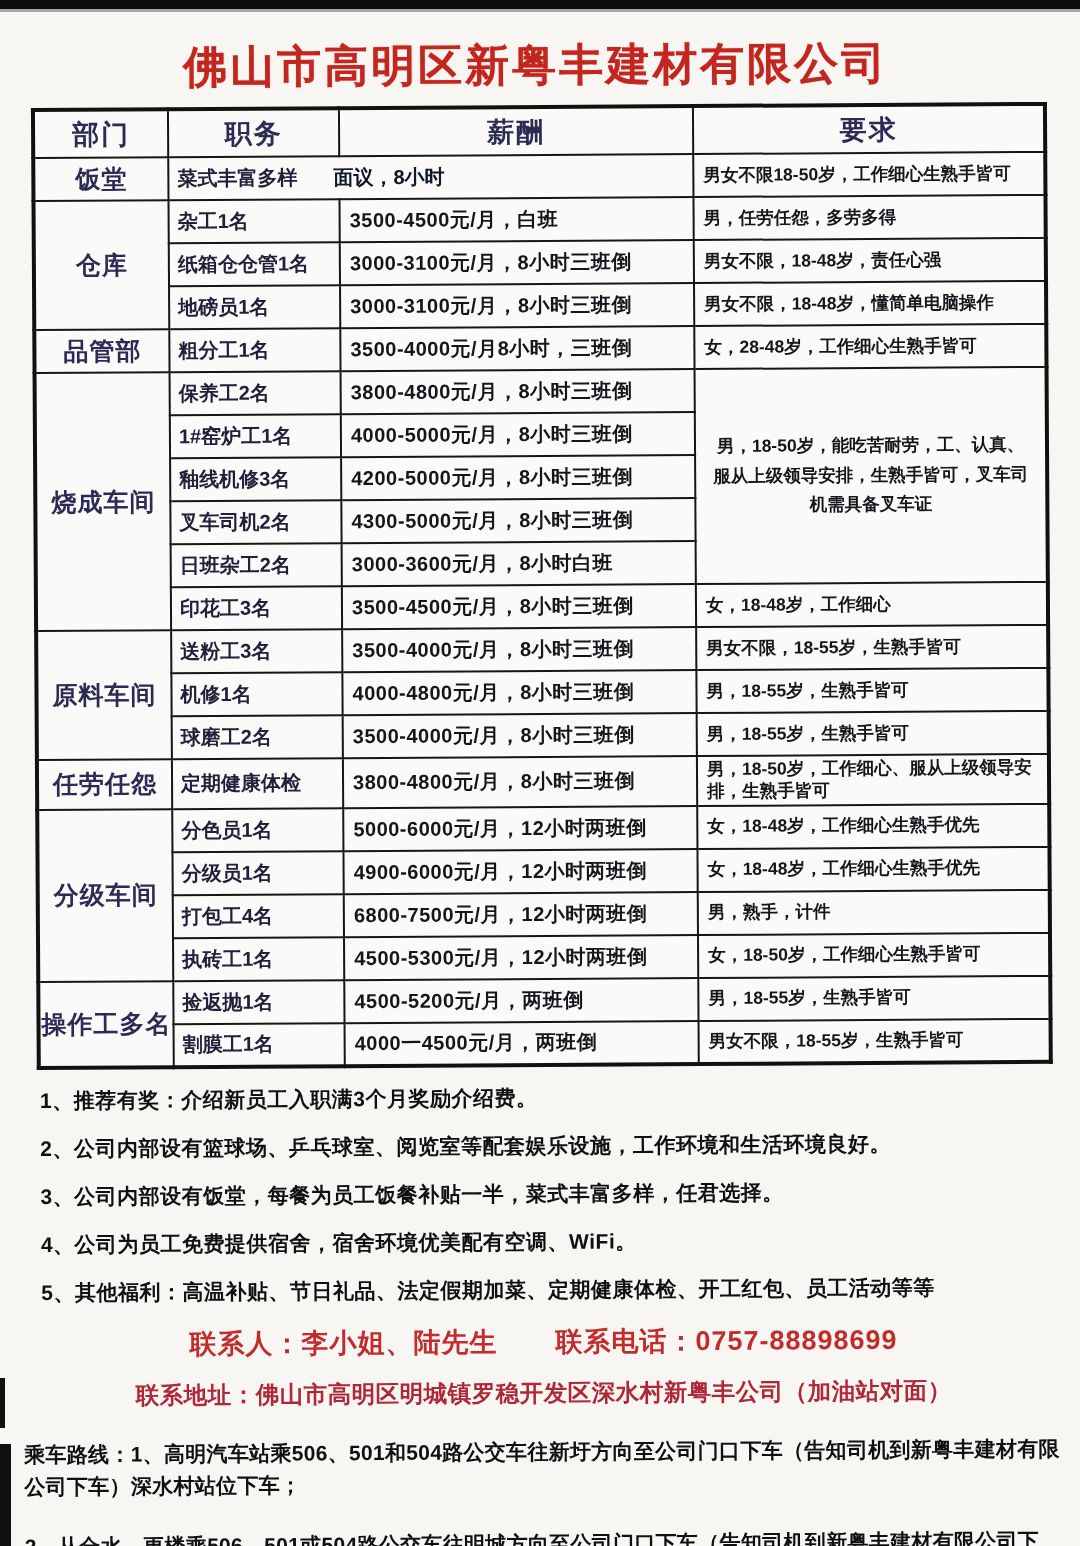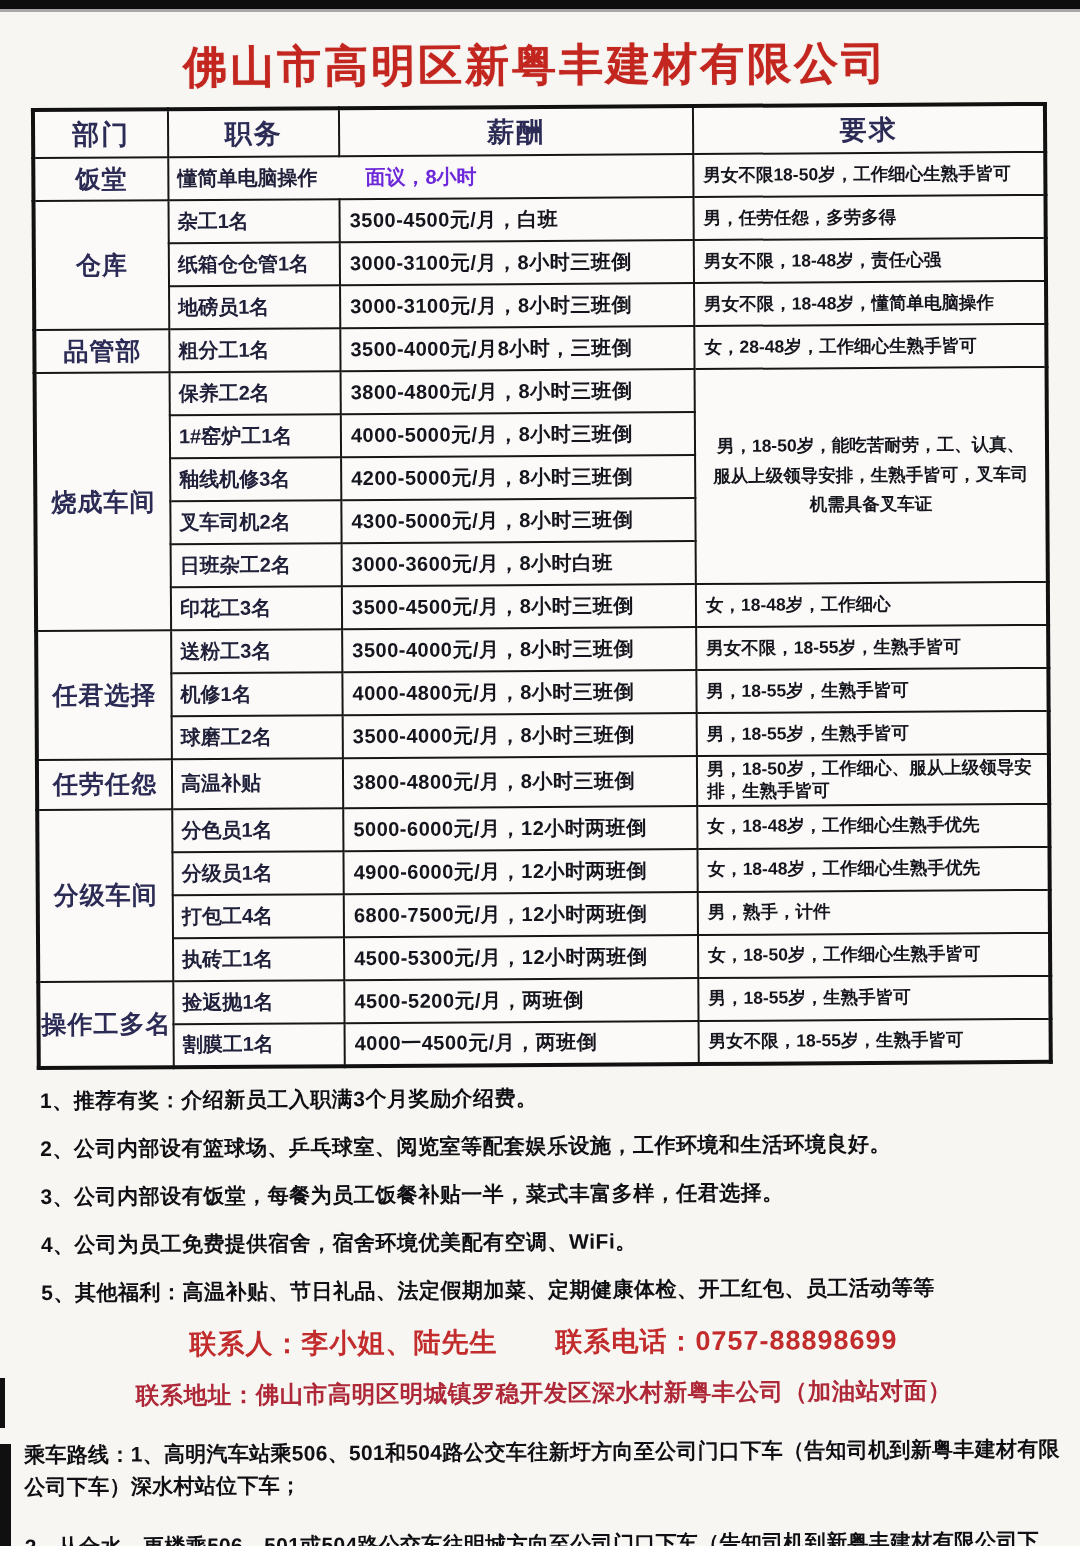--- a/index.html
+++ b/index.html
@@ -56,21 +56,21 @@
     letter-spacing:1px;
   }
   td.pos  { font-size:20px; color:#20203a; padding:0 4px 0 8px; }
   td.sal  { font-size:20px; color:#15151d; padding:0 4px 0 9px; letter-spacing:.5px; }
   td.req  { font-size:17.5px; color:#15151d; padding:2px 6px 2px 9px; line-height:1.25; }
   td.req-merged {
     font-size:17.5px; color:#15151d;
     text-align:center; padding:0 14px; line-height:1.7;
   }
   td.merged2 { font-size:20px; color:#20203a; padding-left:8px; }
-  td.merged2 .gap { margin-left:48px; color:#6d28d9; }
+  td.merged2 .gap { margin-left:36px; color:#0f172a; }
 
   .notes { margin:17px 0 0 38px; }
   .note-item {
     font-size:21px;
     color:#101014;
     letter-spacing:.5px;
     margin-bottom:20px;
   }
   .contact-line {
     margin-top:2px;
@@ -120,21 +120,21 @@
         <tr>
       <th>部门</th>
       <th>职务</th>
       <th>薪酬</th>
       <th>要求</th>
     </tr>
 
     <tr>
       <td class="dept">饭堂</td>
       <td class="merged2" colspan="2">
-        <span>懂简单电脑操作</span><span class="gap">面议，8小时</span>
+        <span>菜式丰富多样</span><span class="gap">面议，8小时</span>
       </td>
       <td class="req">男女不限18-50岁，工作细心生熟手皆可</td>
     </tr>
 
     <tr>
       <td class="dept" rowspan="3">仓库</td>
       <td class="pos">杂工1名</td>
       <td class="sal">3500-4500元/月，白班</td>
       <td class="req">男，任劳任怨，多劳多得</td>
     </tr>
@@ -178,39 +178,39 @@
       <td class="pos">日班杂工2名</td>
       <td class="sal">3000-3600元/月，8小时白班</td>
     </tr>
     <tr>
       <td class="pos">印花工3名</td>
       <td class="sal">3500-4500元/月，8小时三班倒</td>
       <td class="req">女，18-48岁，工作细心</td>
     </tr>
 
     <tr>
-      <td class="dept" rowspan="3">任君选择</td>
+      <td class="dept" rowspan="3">原料车间</td>
       <td class="pos">送粉工3名</td>
       <td class="sal">3500-4000元/月，8小时三班倒</td>
       <td class="req">男女不限，18-55岁，生熟手皆可</td>
     </tr>
     <tr>
       <td class="pos">机修1名</td>
       <td class="sal">4000-4800元/月，8小时三班倒</td>
       <td class="req">男，18-55岁，生熟手皆可</td>
     </tr>
     <tr>
       <td class="pos">球磨工2名</td>
       <td class="sal">3500-4000元/月，8小时三班倒</td>
       <td class="req">男，18-55岁，生熟手皆可</td>
     </tr>
 
     <tr>
       <td class="dept">任劳任怨</td>
-      <td class="pos">高温补贴</td>
+      <td class="pos">定期健康体检</td>
       <td class="sal">3800-4800元/月，8小时三班倒</td>
       <td class="req">男，18-50岁，工作细心、服从上级领导安排，生熟手皆可</td>
     </tr>
 
     <tr>
       <td class="dept" rowspan="4">分级车间</td>
       <td class="pos">分色员1名</td>
       <td class="sal">5000-6000元/月，12小时两班倒</td>
       <td class="req">女，18-48岁，工作细心生熟手优先</td>
     </tr>

